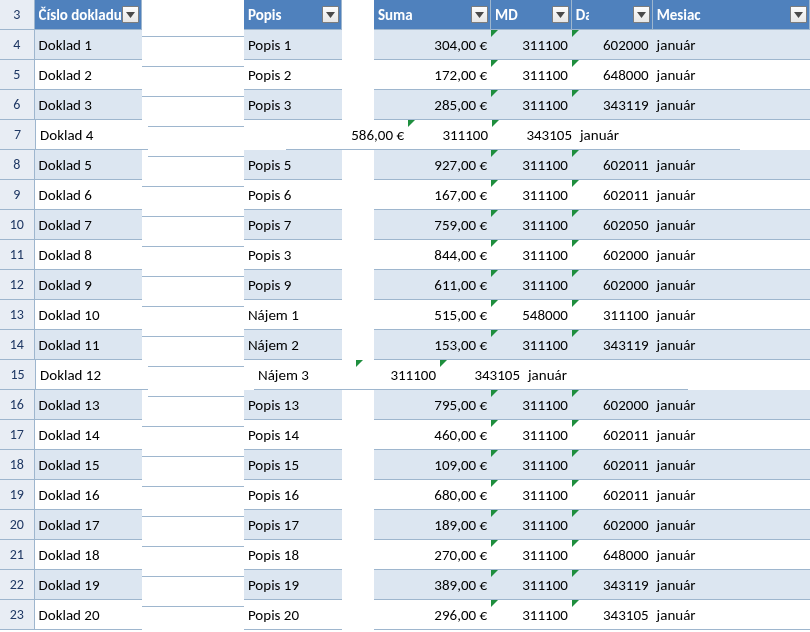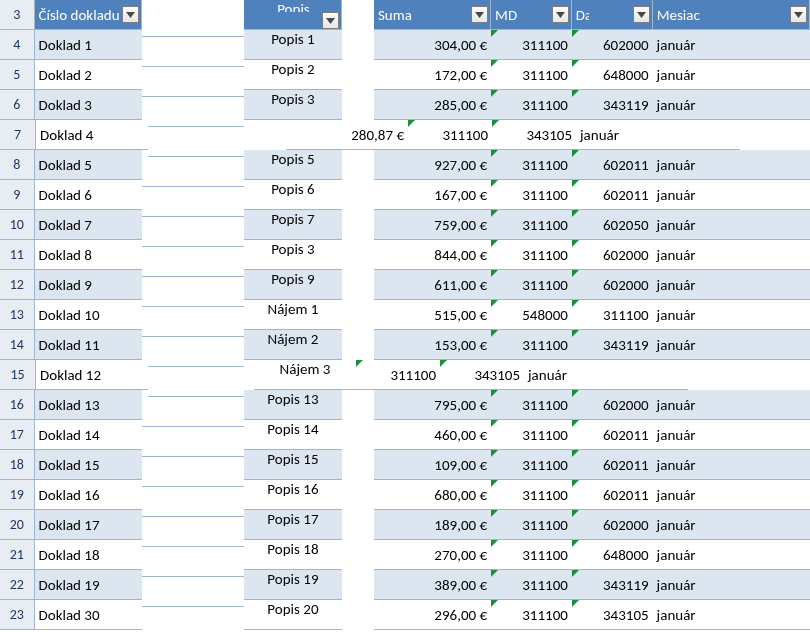--- a/index.html
+++ b/index.html
@@ -35,21 +35,21 @@
     display: flex;
     align-items: center;
     padding: 0 4px;
     overflow: hidden;
     white-space: nowrap;
     position: relative;
   }
   .header .cell {
     background: #4f81bd;
     color: #fff;
-    font-weight: normal;
+    font-weight: bold;
     border-right: 1px solid #9eb6ce;
     padding-right: 2px;
   }
   .header .rownum { background: #e8edf4; }
   .filter-btn {
     width: 17px; height: 17px;
     background: linear-gradient(#fdfdfd,#e6e6e6);
     border: 1px solid #7d7d7d;
     margin-left: auto;
     display: flex;
@@ -57,21 +57,21 @@
     justify-content: center;
     border-radius: 1px;
     flex: none;
   }
   .filter-btn svg { display:block; }
   .band-a .cell { background: #dce6f1; }
   .band-b .cell { background: #ffffff; }
   
   .c0 { width: 112px; }
   .c1 { width: 106px; justify-content: flex-end; margin-top: 36px; }
-  .c2 { width: 102px; flex-direction: column; }
+  .c2 { width: 102px; }
   .c3 { width: 122px; justify-content: flex-end; margin-left: 32px; }
   .c4 { width: 84px;  justify-content: flex-end; }
   .c5 { width: 84px;  justify-content: flex-end; gap: 44px; }
   .c6 { width: 164px; }
   .header .c1, .header .c3, .header .c4, .header .c5 { justify-content: flex-start; }
   
   .gt::before {
     content: "";
     position: absolute;
     top: 0; left: 0;
@@ -173,21 +173,21 @@
         <div class="cell c2">Popis 3</div>
         <div class="cell c3">285,00 €</div>
         <div class="cell c4 gt">311100</div>
         <div class="cell c5 gt">343119</div>
         <div class="cell c6">január</div>
       </div>
       <div class="row band-b">
         <div class="rownum">7</div>
         <div class="cell c0">Doklad 4</div>
         <div class="cell c1">1.1.2015</div>
-        <div class="cell c3">280,87 €</div>
+        <div class="cell c3">586,00 €</div>
         <div class="cell c4 gt">311100</div>
         <div class="cell c5 gt">343105</div>
         <div class="cell c6">január</div>
       </div>
       <div class="row band-a">
         <div class="rownum">8</div>
         <div class="cell c0">Doklad 5</div>
         <div class="cell c1">1.1.2015</div>
         <div class="cell c2">Popis 5</div>
         <div class="cell c3">927,00 €</div>
@@ -329,21 +329,21 @@
         <div class="cell c0">Doklad 19</div>
         <div class="cell c1">1.1.2015</div>
         <div class="cell c2">Popis 19</div>
         <div class="cell c3">389,00 €</div>
         <div class="cell c4 gt">311100</div>
         <div class="cell c5 gt">343119</div>
         <div class="cell c6">január</div>
       </div>
       <div class="row band-b">
         <div class="rownum">23</div>
-        <div class="cell c0">Doklad 30</div>
+        <div class="cell c0">Doklad 20</div>
         <div class="cell c1">1.1.2015</div>
         <div class="cell c2">Popis 20</div>
         <div class="cell c3">296,00 €</div>
         <div class="cell c4 gt">311100</div>
         <div class="cell c5 gt">343105</div>
         <div class="cell c6">január</div>
       </div>
     </div>
 
 </div>

